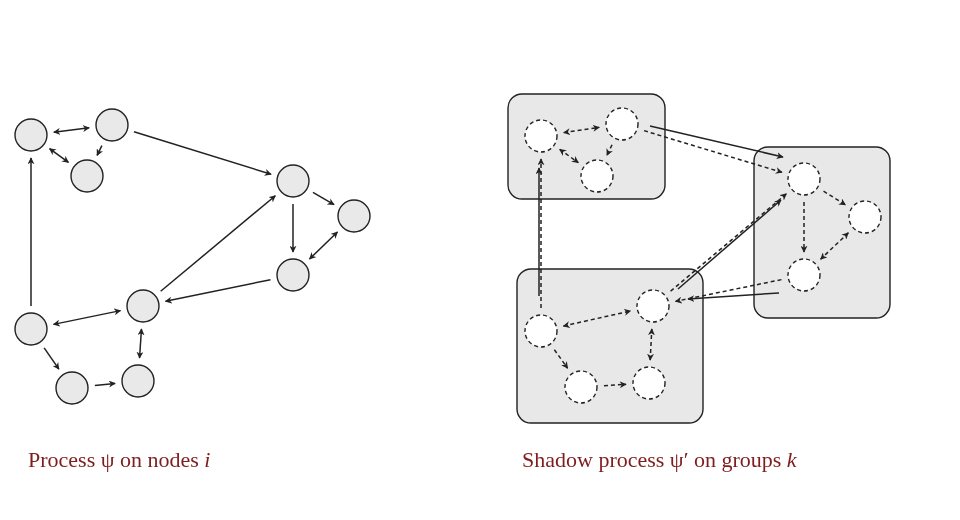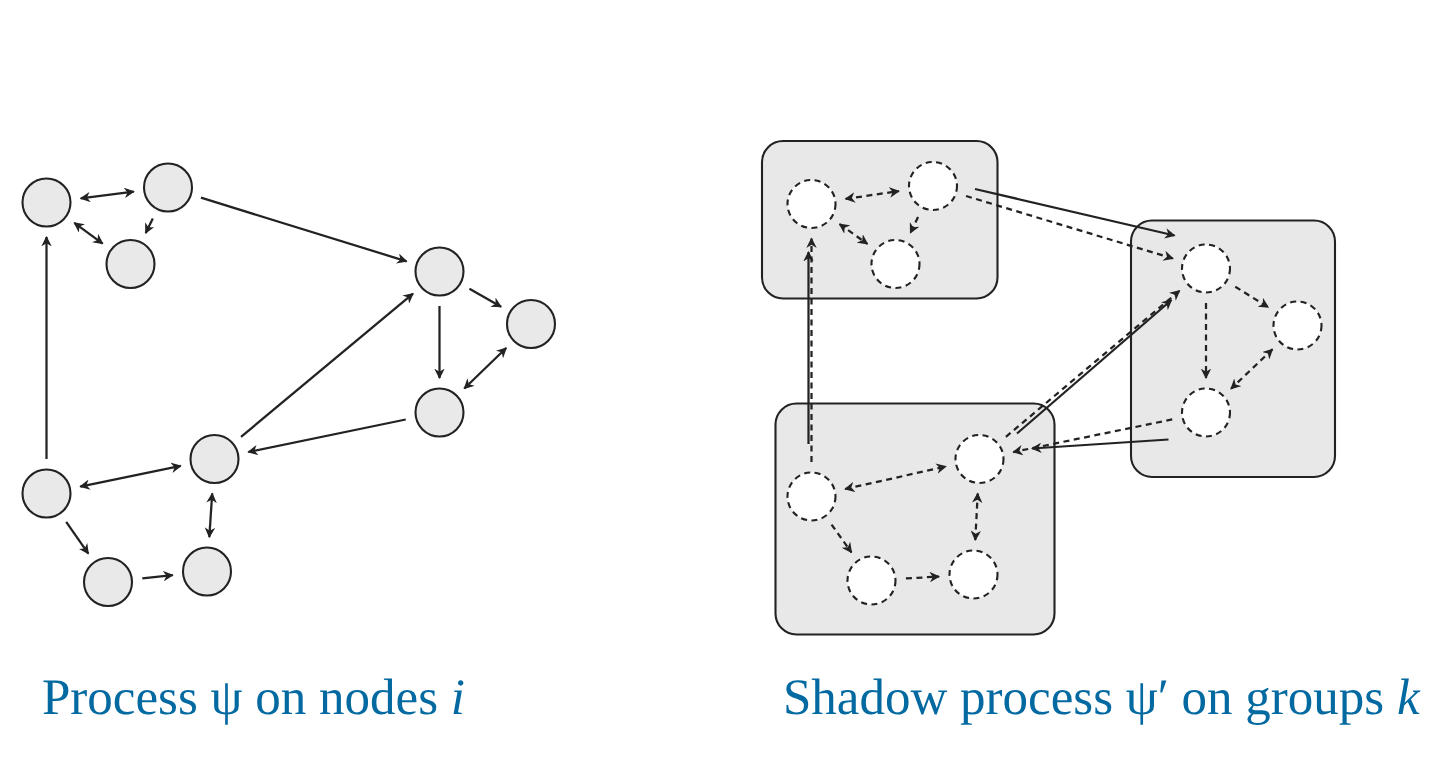--- a/index.html
+++ b/index.html
@@ -1,18 +1,18 @@
 <!DOCTYPE html>
 <html><head>
 <meta charset="utf-8">
 <style>
   html, body { margin:0; padding:0; background:#ffffff; }
   body { width:960px; height:520px; position:relative; overflow:hidden; font-family:"DejaVu Serif", serif; }
   svg#diagram { position:absolute; left:0; top:0; }
-  .caption { position:absolute; top:447px; font-family:"Liberation Serif", "DejaVu Serif", serif; font-size:34px; color:#0369a1; white-space:nowrap; }
+  .caption { position:absolute; top:447px; font-family:"Liberation Serif", "DejaVu Serif", serif; font-size:22px; color:#7f1d1d; white-space:nowrap; }
   .caption i { font-style:italic; }
   #cap-left { left:28px; }
   #cap-right { left:522px; }
 </style>
 </head>
 <body>
 
 <svg id="diagram" width="960" height="520" viewBox="0 0 960 520">
   <defs>
     <marker id="ah" viewBox="0 0 10 10" refX="9" refY="5" markerWidth="7" markerHeight="7" orient="auto-start-reverse" markerUnits="userSpaceOnUse">

